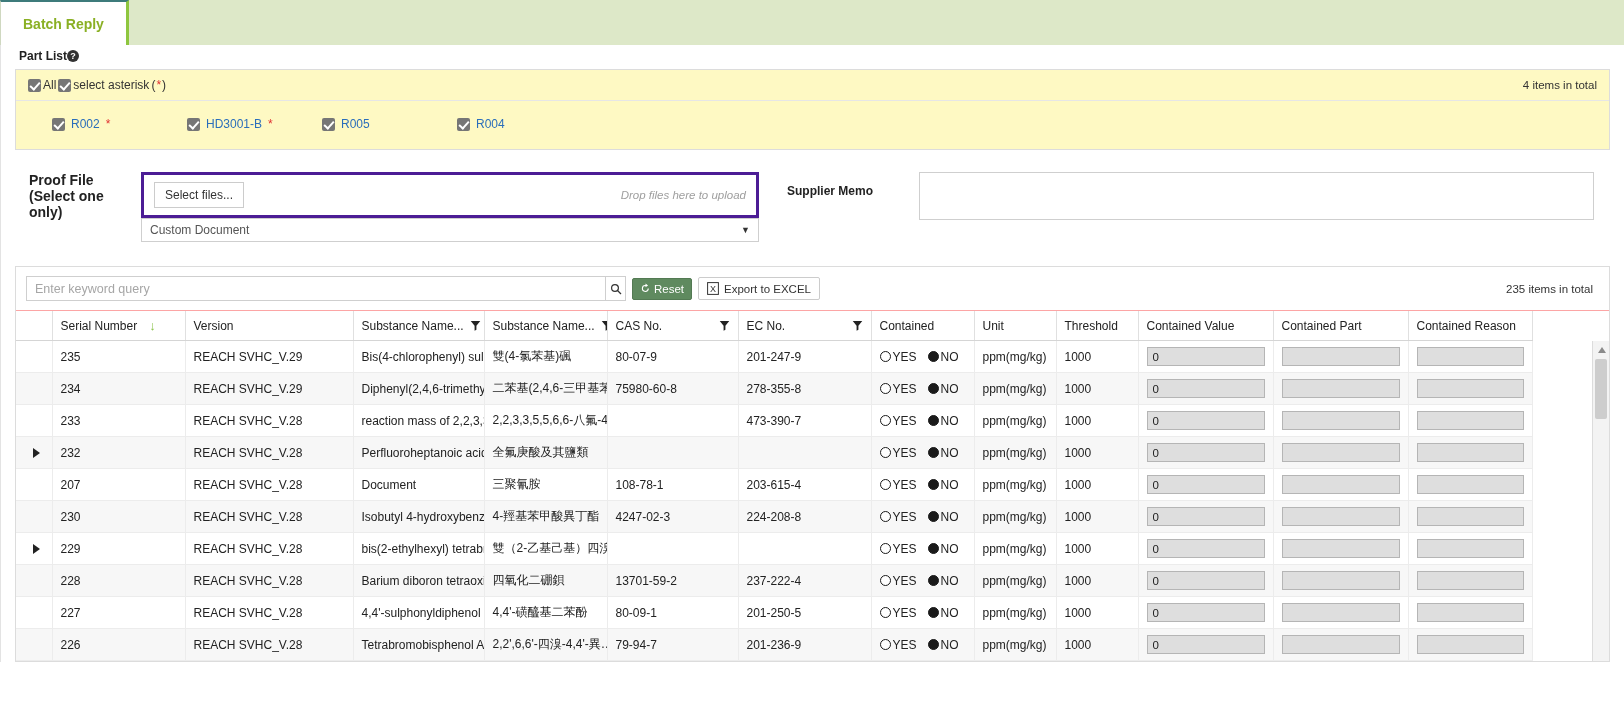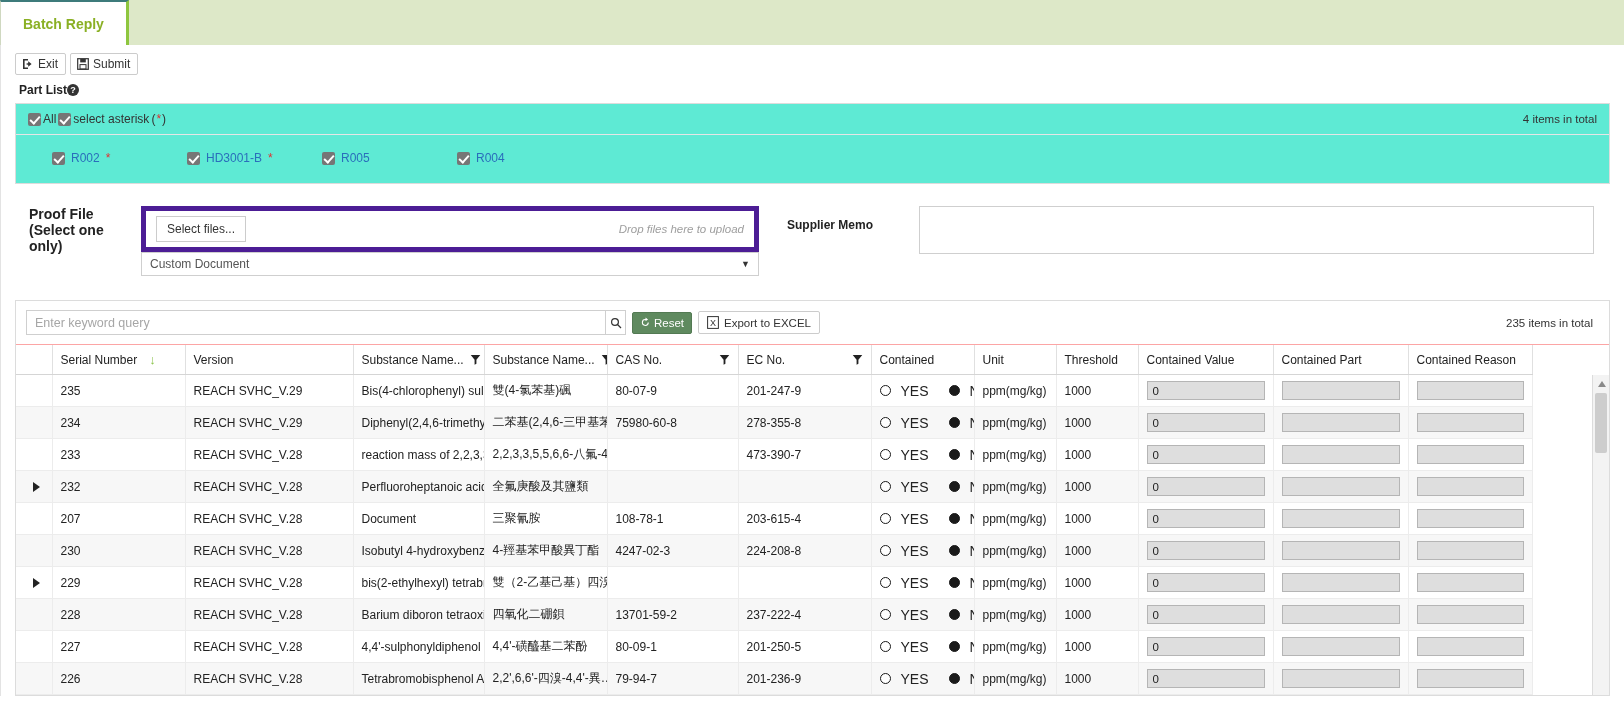--- a/index.html
+++ b/index.html
@@ -81,21 +81,21 @@
     font-weight: bold;
     text-align: center;
     line-height: 12px;
     cursor: pointer;
   }
 
   
   .panel {
     margin: 0 14px 0 14px;
     border: 1px solid #dcdcdc;
-    background: #5eead4;
+    background: #fef9c3;
   }
   .panel-head {
     display: flex;
     align-items: center;
     padding: 8px 12px;
     border-bottom: 1px solid #e6e6e6;
     font-size: 12px;
   }
   .panel-head .spacer { flex: 1; }
   .total-text { color: #333; font-size: 11.5px; }
@@ -153,21 +153,21 @@
   .proof-label {
     width: 126px;
     padding-left: 14px;
     font-weight: bold;
     font-size: 14px;
     line-height: 16px;
     color: #222;
   }
   .proof-mid { width: 618px; }
   .dropzone {
-    border: 5px solid #4c1d95;
+    border: 3px solid #4c1d95;
     height: 46px;
     display: flex;
     align-items: center;
     padding: 0 10px;
     background: #fff;
   }
   .dropzone .hint {
     flex: 1;
     text-align: right;
     color: #9e9e9e;
@@ -312,21 +312,21 @@
   .sort-arrow { color: #8bc34a; font-weight: bold; margin-left: 12px; font-size: 13px; }
   .expander {
     width: 0; height: 0;
     border-left: 7px solid #222;
     border-top: 5px solid transparent;
     border-bottom: 5px solid transparent;
     margin-left: 9px;
     cursor: pointer;
   }
 
-  .radio-cell { display: flex; align-items: center; gap: 10px; font-size: 14px; }
+  .radio-cell { display: flex; align-items: center; gap: 2px; font-size: 12px; }
   .rd {
     display: inline-block;
     width: 11px; height: 11px;
     border-radius: 50%;
     border: 1.5px solid #1a1a1a;
     background: #fff;
     vertical-align: -1px;
     cursor: pointer;
     flex: 0 0 auto;
   }
@@ -376,42 +376,20 @@
 <body>
 
 <div class="tabstrip">
   <div class="tab-active">
     <span>Batch Reply</span>
   </div>
 </div>
 
 <div class="page">
 
-  <div class="toolbar">
-    <div class="btn">
-      <span class="ico">
-        <svg class="sicon" width="12" height="12" viewBox="0 0 12 12">
-          <path d="M1 1 h5 v1.6 H2.6 v6.8 H6 V11 H1 Z" fill="#333"></path>
-          <path d="M6.2 3.2 L9.6 6 L6.2 8.8 Z" fill="#333"></path>
-          <rect x="4.6" y="5.3" width="3.4" height="1.4" fill="#333"></rect>
-        </svg>
-      </span>
-      <span>Exit</span>
-    </div>
-    <div class="btn">
-      <span class="ico">
-        <svg class="sicon" width="12" height="12" viewBox="0 0 12 12">
-          <rect x="0.7" y="0.7" width="10.6" height="10.6" fill="none" stroke="#333" stroke-width="1.2"></rect>
-          <rect x="3.2" y="1" width="5.6" height="3.4" fill="#333"></rect>
-          <rect x="3" y="6.6" width="6" height="4.4" fill="none" stroke="#333" stroke-width="1"></rect>
-        </svg>
-      </span>
-      <span>Submit</span>
-    </div>
-  </div>
 
   <div class="section-label">
     <span>Part List</span>
     <span class="help-dot">?</span>
   </div>
 
   <div class="panel">
     <div class="panel-head">
       <div class="allrow">
         <input type="checkbox" class="chk" checked="" style="">

